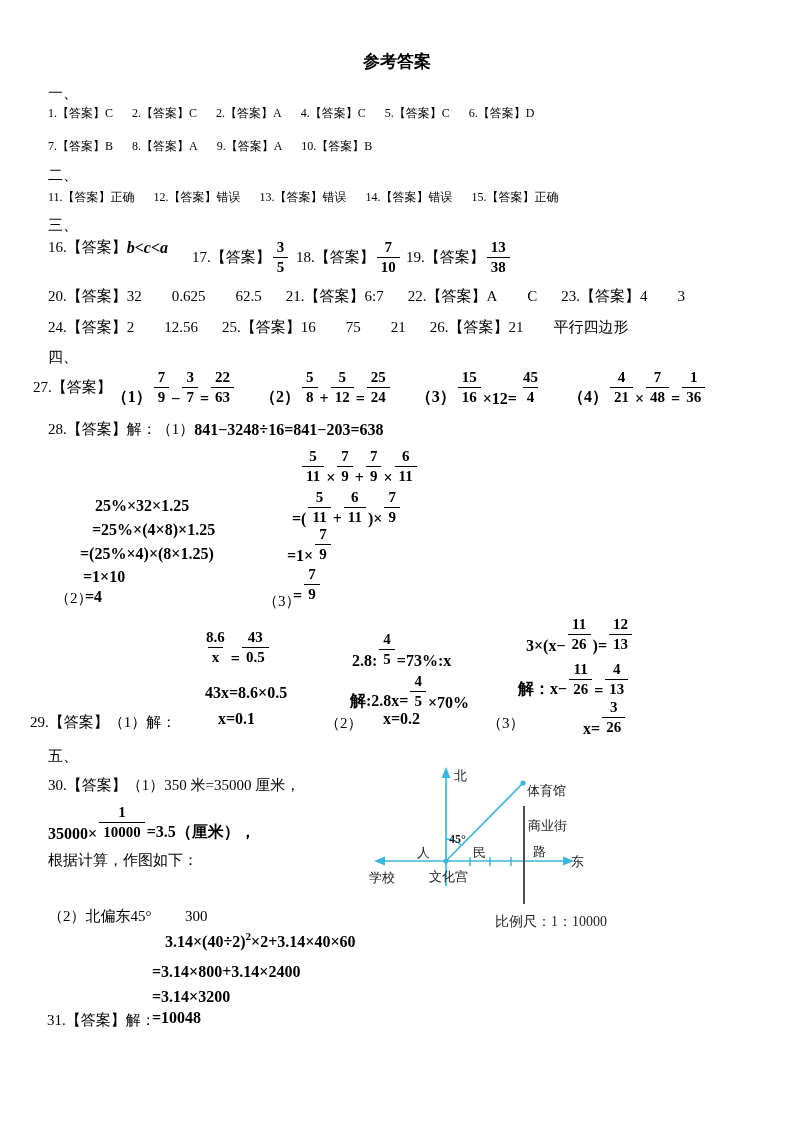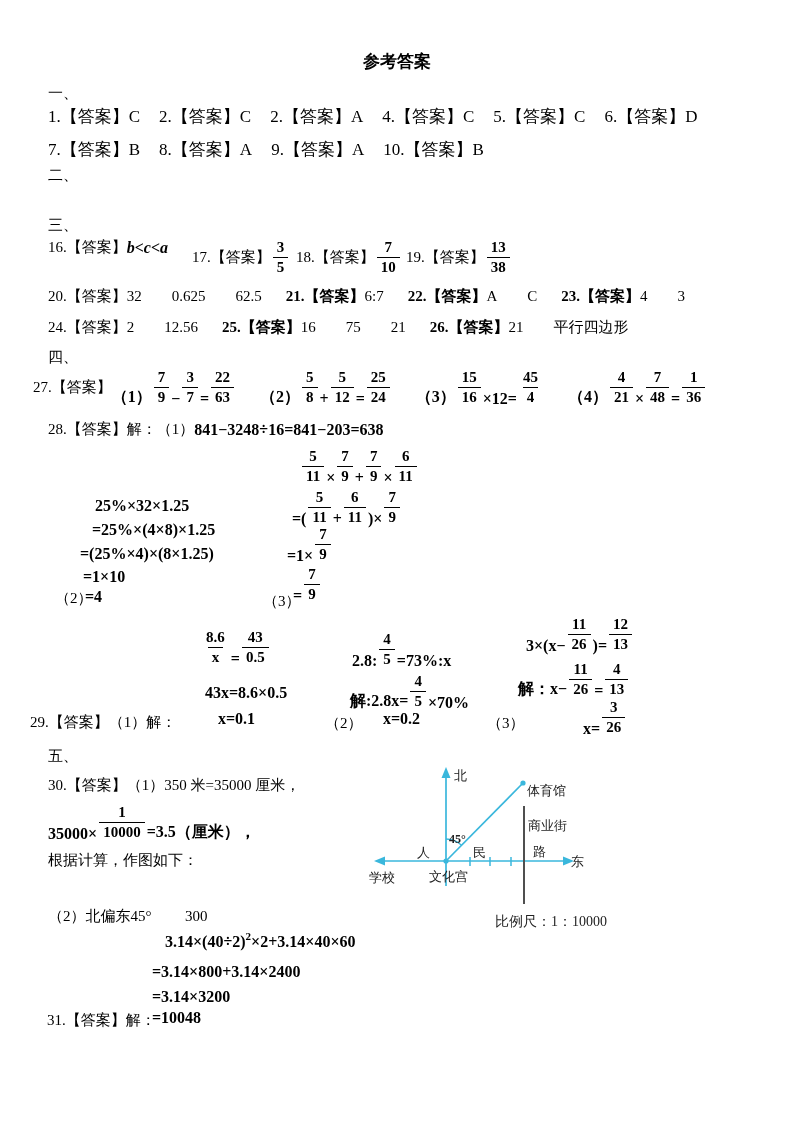--- a/index.html
+++ b/index.html
@@ -2,31 +2,31 @@
 <html><head>
 <meta charset="utf-8">
 <style>
   html,body{margin:0;padding:0;background:#fff;}
   .page{position:relative;width:794px;height:1123px;background:#ffffff;
         font-family:"Liberation Serif","DejaVu Serif",serif;color:#000;overflow:hidden;}
   .abs{position:absolute;}
   .t15{font-size:15px;line-height:1.25;white-space:nowrap;}
   .title{left:0;top:50px;width:100%;text-align:center;font-weight:bold;font-size:17px;}
   .row{display:flex;align-items:center;white-space:nowrap;}
-  .row .item{margin-right:19px;font-size:17px;}
+  .row .item{margin-right:19px;font-size:12px;}
   .lbl{font-size:15px;white-space:pre;}
   .math{display:inline-flex;align-items:flex-end;font-weight:bold;font-size:16px;
         font-family:"Liberation Serif","DejaVu Serif",serif;}
   .math .tok{white-space:pre;}
   .math.ital{font-style:italic;}
   .frac{display:inline-flex;flex-direction:column;align-items:center;margin:0 2px;line-height:1;}
   .frac .num,.frac .den{padding:1px 4px;font-size:15px;line-height:1.15;text-align:center;}
   .frac .den{border-top:1.6px solid #000;}
   .sup{font-size:11px;align-self:flex-start;margin-top:-3px;}
-  .g30{margin-left:30px;} .g24{margin-left:24px;font-weight:bold;} .mlg{margin-left:24px;}
+  .g30{margin-left:30px;} .g24{margin-left:24px;} .mlg{margin-left:24px;}
   svg text{font-family:"Liberation Serif","DejaVu Serif",serif;fill:#222;}
 </style>
 </head>
 <body>
 
 <div class="page">
 
   <div class="abs title">参考答案</div>
 
   <div class="abs t15" style="left:48px;top:84px">一、</div>
@@ -39,20 +39,27 @@
     <span class="item">6.【答案】D</span>
   </div>
   <div class="abs row" style="left:48px;top:138px">
     <span class="item">7.【答案】B</span>
     <span class="item">8.【答案】A</span>
     <span class="item">9.【答案】A</span>
     <span class="item">10.【答案】B</span>
   </div>
 
   <div class="abs t15" style="left:48px;top:166px">二、</div>
+  <div class="abs row" style="left:48px;top:189px">
+    <span class="item">11.【答案】正确</span>
+    <span class="item">12.【答案】错误</span>
+    <span class="item">13.【答案】错误</span>
+    <span class="item">14.【答案】错误</span>
+    <span class="item">15.【答案】正确</span>
+  </div>
 
   <div class="abs t15" style="left:48px;top:216px">三、</div>
   <div class="abs row" style="left:48px;top:238px">
     <span class="lbl">16.【答案】</span>
     <span class="math ital">
         <span class="tok">b&lt;c&lt;a</span>
       </span>
   </div>
   <div class="abs row" style="left:192px;top:238px">
     <span class="lbl">17.【答案】</span>

